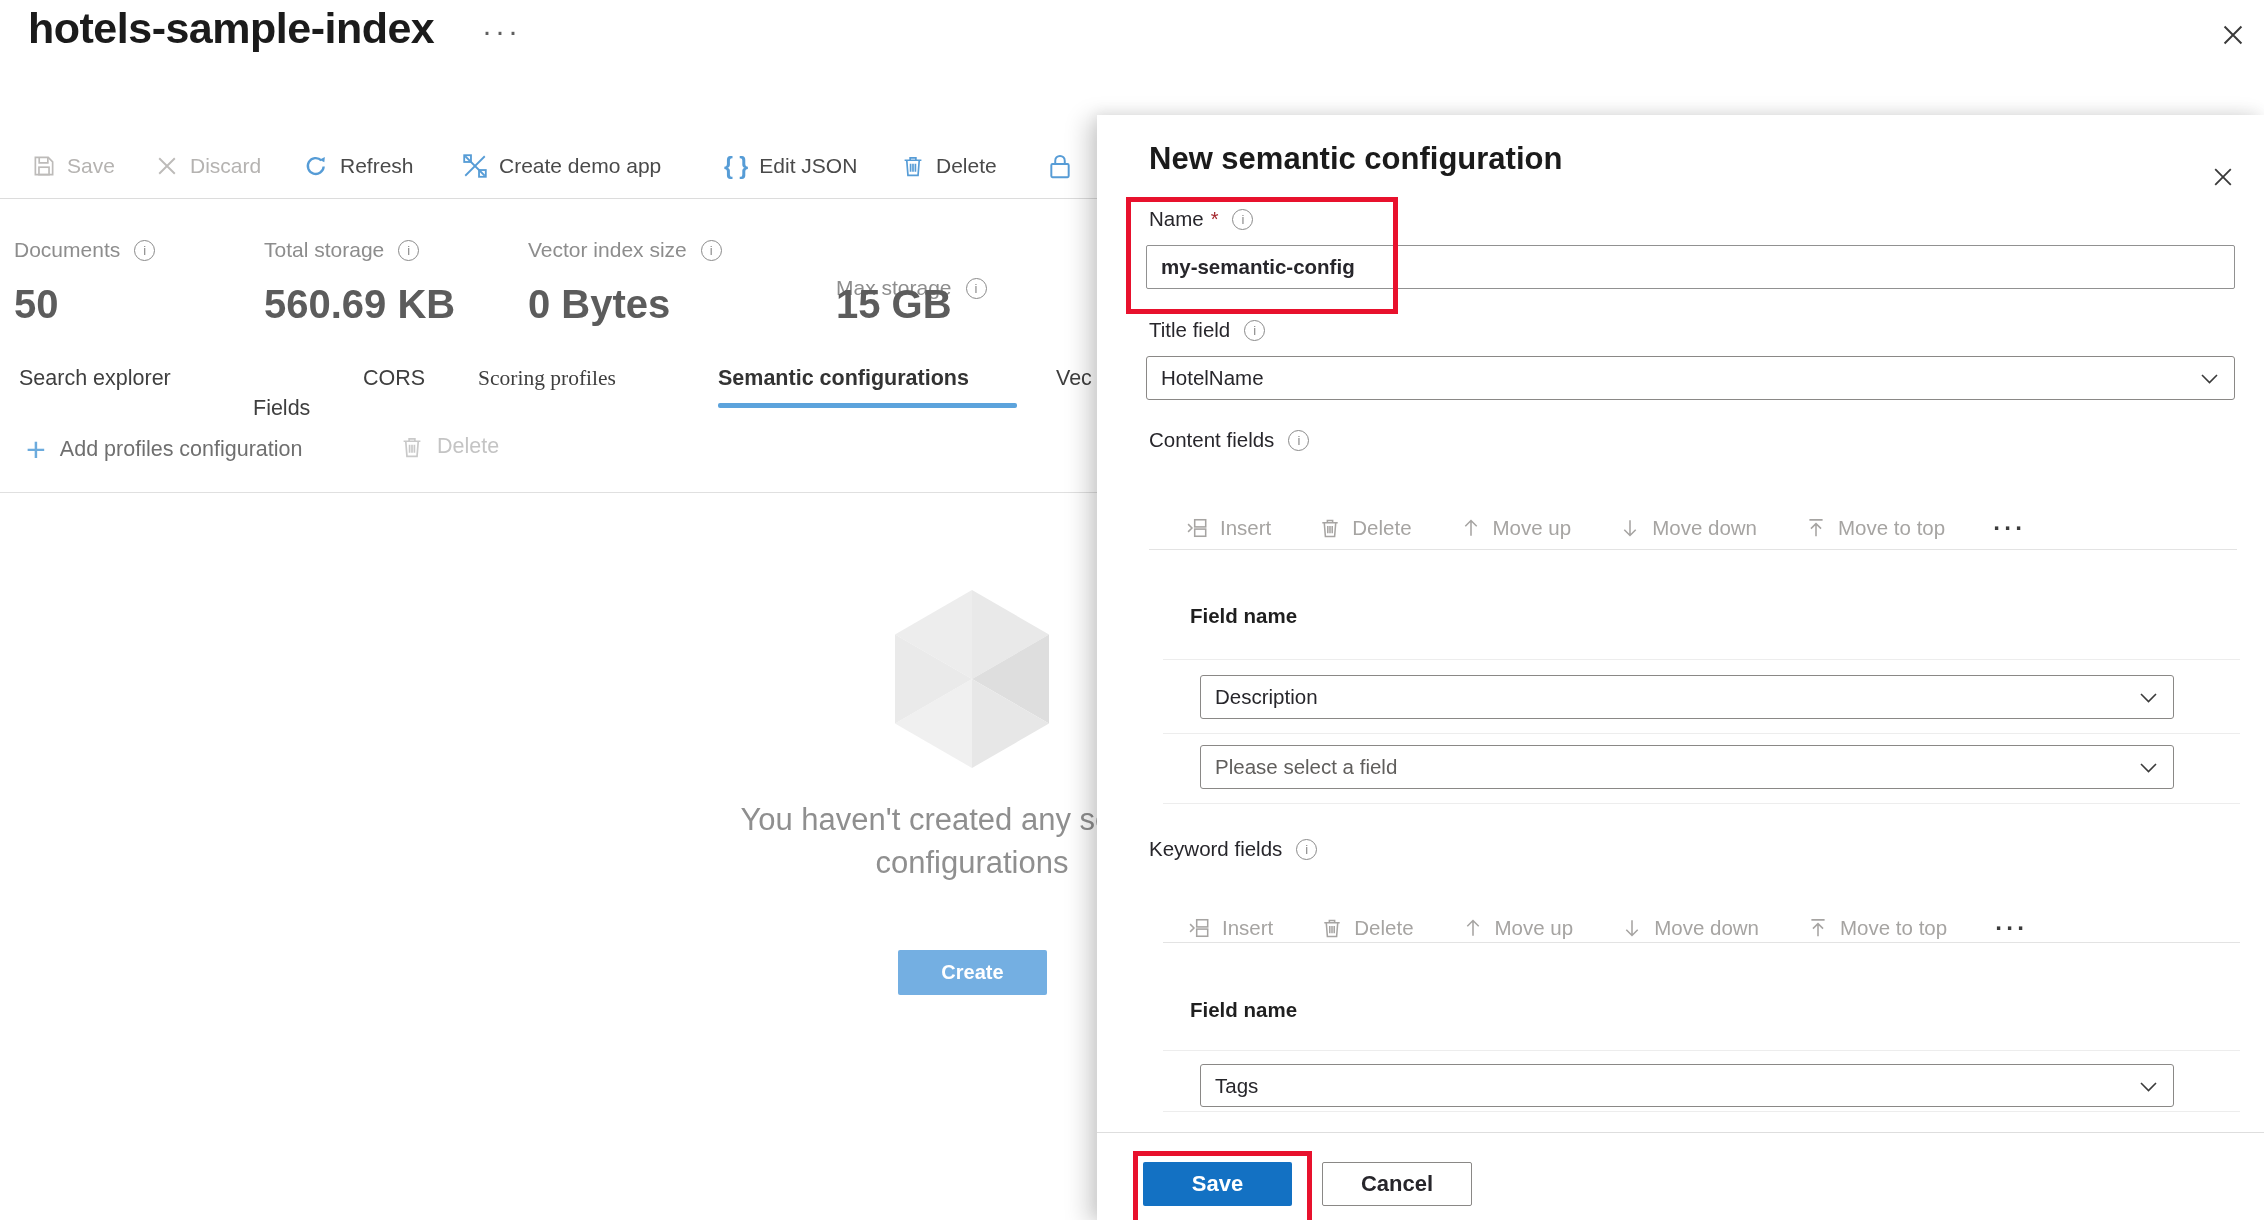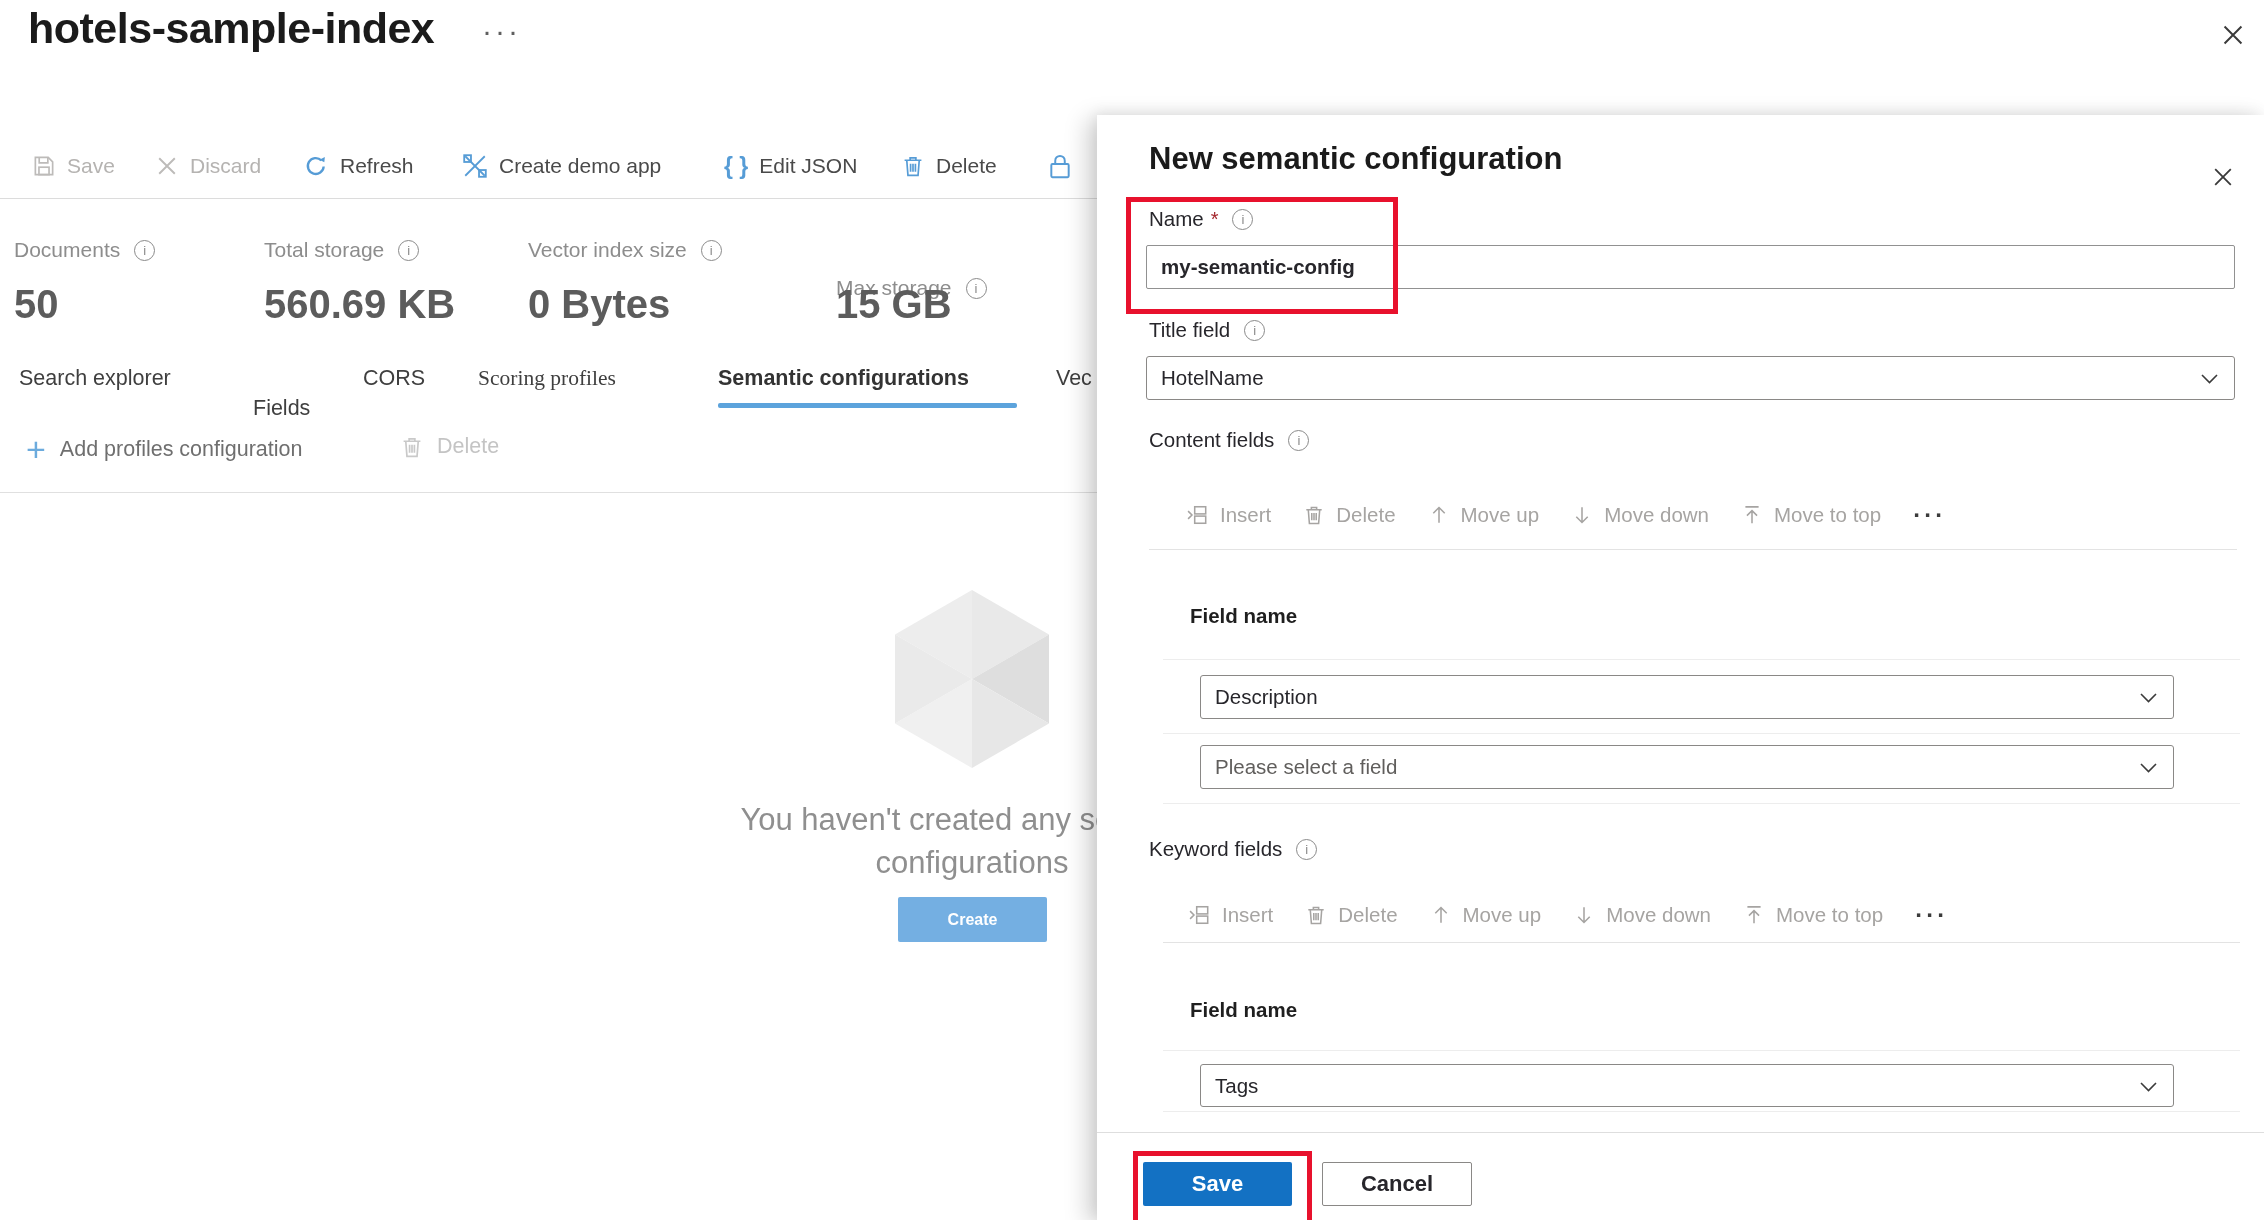--- a/index.html
+++ b/index.html
@@ -32,37 +32,37 @@
   .tab-underline{left:718px;top:403px;width:299px;height:5px;background:#5ca3dc;border-radius:2px;}
 
   
   .add-btn{left:26px;top:434px;display:flex;align-items:center;gap:14px;font-size:21.5px;color:#6f6f6f;cursor:pointer;}
   .plus{color:#6cabdd;font-size:34px;font-weight:300;line-height:30px;}
   .del-btn{left:400px;top:434px;display:flex;align-items:center;gap:13px;font-size:21.5px;color:#c4c4c4;}
   .add-divider{top:492px;left:0;width:1097px;height:1px;background:#e0e0e0;}
 
   
   .empty-msg{left:622px;top:798px;width:700px;text-align:center;font-size:31px;line-height:43px;color:#8f8f8f;}
-  .create-btn{left:898px;top:897px;width:149px;height:45px;background:#74afe2;border-radius:2px;color:#fff;
-    font-size:16px;font-weight:bold;display:flex;align-items:center;justify-content:center;cursor:pointer;}
+  .create-btn{left:898px;top:950px;width:149px;height:45px;background:#74afe2;border-radius:2px;color:#fff;
+    font-size:20px;font-weight:bold;display:flex;align-items:center;justify-content:center;cursor:pointer;}
 
   
   .panel{left:1097px;top:115px;width:1167px;height:1105px;background:#fff;z-index:10;
     box-shadow:-10px 4px 22px rgba(0,0,0,0.18), -2px -4px 12px rgba(0,0,0,0.05);}
   .panel-title{left:52px;top:26px;font-size:31px;font-weight:bold;color:#1b1b1b;}
   .panel-close{left:1114px;top:50px;color:#3a3a3a;cursor:pointer;}
   .plabel{font-size:20.5px;color:#27262b;display:flex;align-items:center;}
   .req{color:#a4262c;margin-left:7px;font-size:20px;}
   .textfield{left:49px;top:130px;width:1089px;height:44px;border:1px solid #919191;border-radius:2px;background:#fff;
     display:flex;align-items:center;padding:0 14px;box-sizing:border-box;font-size:20.5px;color:#27262b;font-weight:bold;}
   .sel{border:1px solid #8a8886;border-radius:3px;background:#fff;display:flex;align-items:center;
     padding:0 48px 0 14px;box-sizing:border-box;font-size:20.5px;color:#27262b;cursor:pointer;position:absolute;}
   .sel .chev{position:absolute;right:16px;top:50%;margin-top:-4px;color:#3b3b3b;}
   .sel .ph{color:#605e5c;}
-  .ptoolbar{display:flex;align-items:center;column-gap:32px;color:#a6a4a2;}
+  .ptoolbar{display:flex;align-items:center;column-gap:48px;color:#a6a4a2;margin-top:13px;}
   .ptb{display:flex;align-items:center;gap:11px;font-size:20.5px;color:#a6a4a2;}
   .dots{font-size:24px;font-weight:bold;letter-spacing:3px;color:#3b3b3b;line-height:10px;cursor:pointer;}
   .divider{position:absolute;height:1px;background:#e3e3e3;}
   .light-div{background:#ededed;}
   .fname{font-size:20.5px;font-weight:bold;color:#1f1f1f;}
   .footer-div{left:0;top:1017px;width:1167px;height:1px;background:#dedede;}
   .save-btn{left:46px;top:1047px;width:149px;height:44px;background:#1371c3;border-radius:2px;color:#fff;
     font-size:22px;font-weight:bold;display:flex;align-items:center;justify-content:center;cursor:pointer;}
   .cancel-btn{left:225px;top:1047px;width:150px;height:44px;background:#fff;border:1px solid #8a8886;border-radius:2px;
     color:#27262b;font-size:22px;font-weight:bold;display:flex;align-items:center;justify-content:center;cursor:pointer;box-sizing:border-box;}

